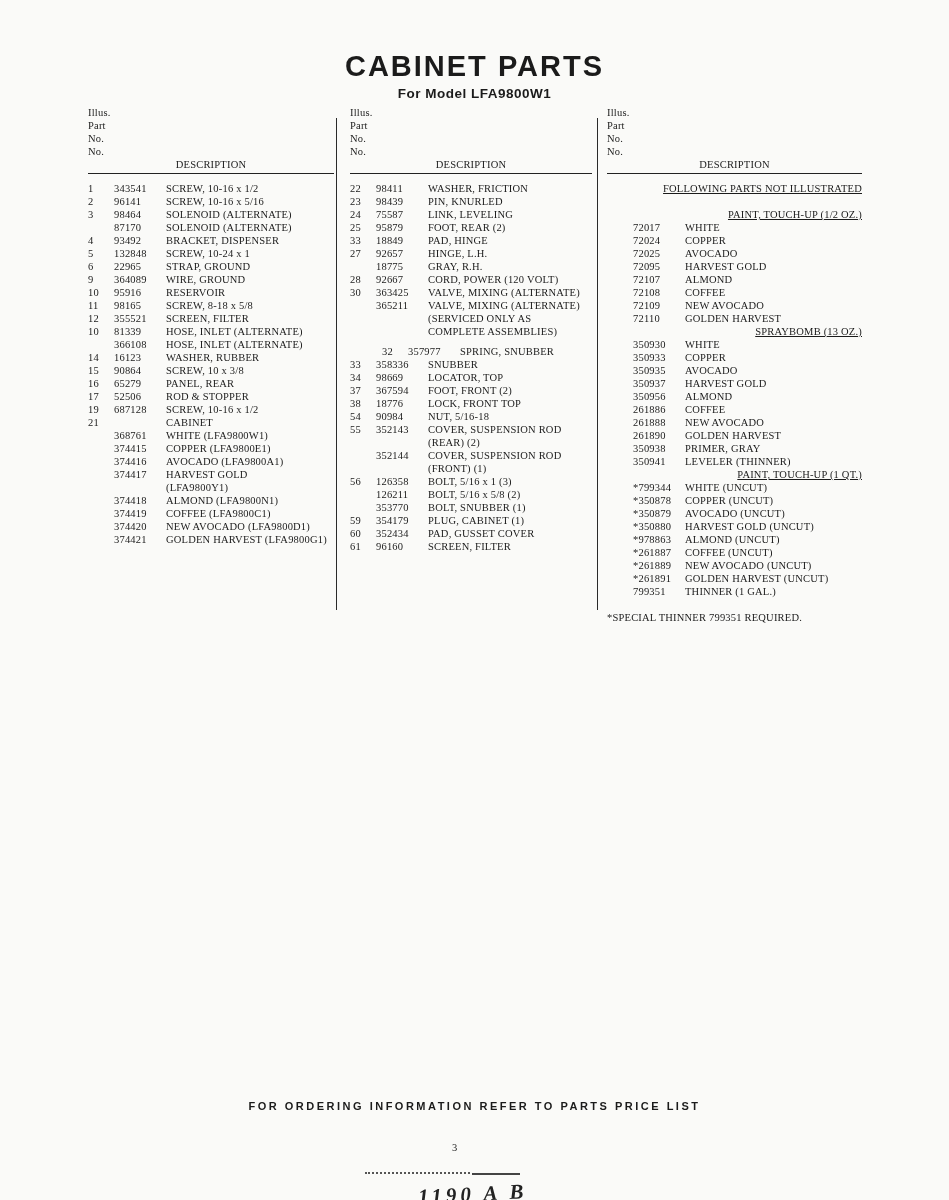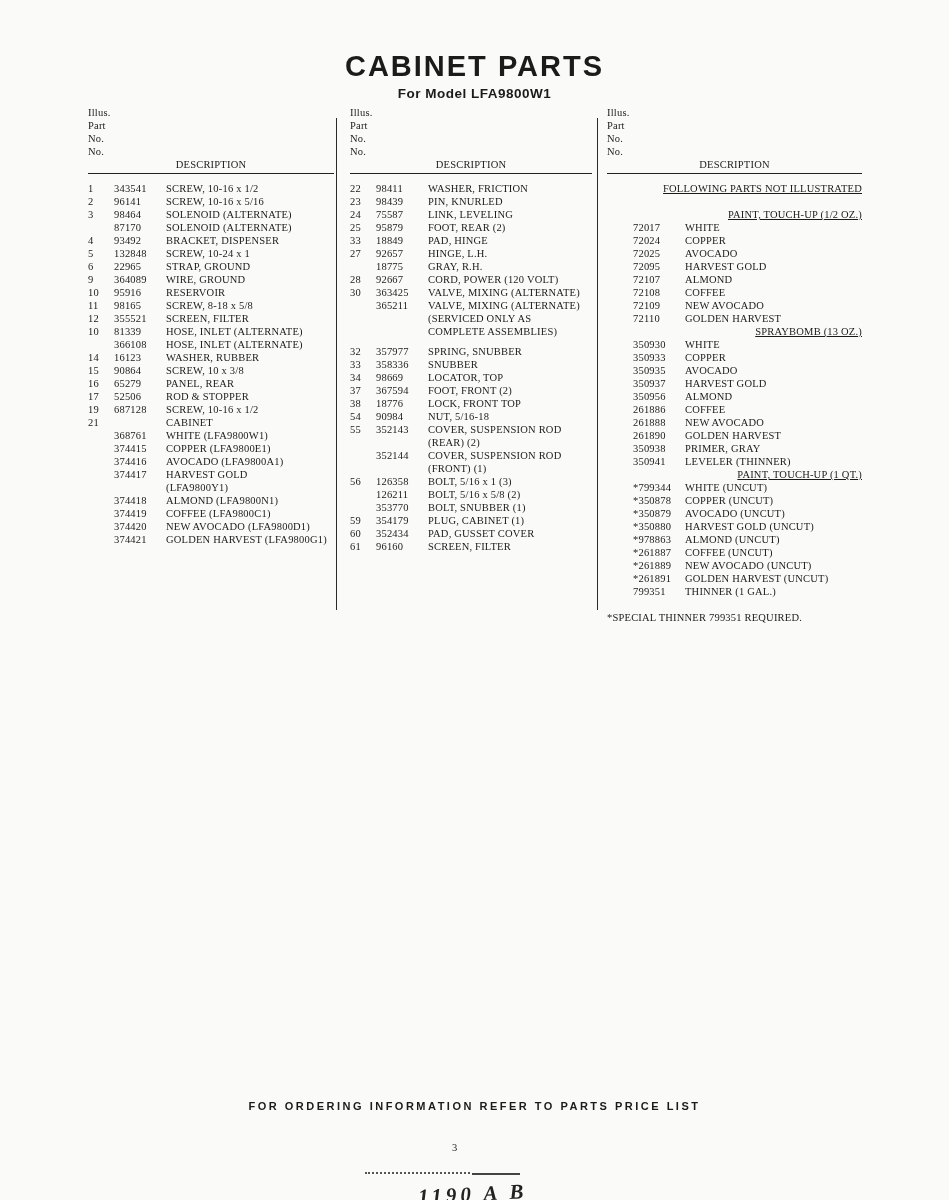--- a/index.html
+++ b/index.html
@@ -28,21 +28,21 @@
     font-size:10.5px; line-height:13px;
     letter-spacing:0.2px;
   }
   .col-head { border-bottom:1.2px solid #222; padding-bottom:2px; }
   .hl1, .hl2 { display:flex;flex-direction:column; }
   .h-illus { width:26px; flex:none; }
   .h-part  { width:52px; flex:none; }
   .h-desc  { flex:1; text-align:center; }
   .rows { margin-top:8px; }
   .row { display:flex; min-height:13px; }
-  .row.g { margin-top:7px; }
+  .row.g { margin-top:7px;margin-left:32px; }
   .c-illus { width:26px; flex:none; }
   .c-part  { width:52px; flex:none; }
   .c-desc  { flex:1; }
   .c-full  { flex:1; }
   .u { text-decoration:underline;text-align:right; }
   .divider {
     position:absolute; top:118px; width:1px; height:492px;
     background:#2a2a2a;
   }
   .page-footer {

